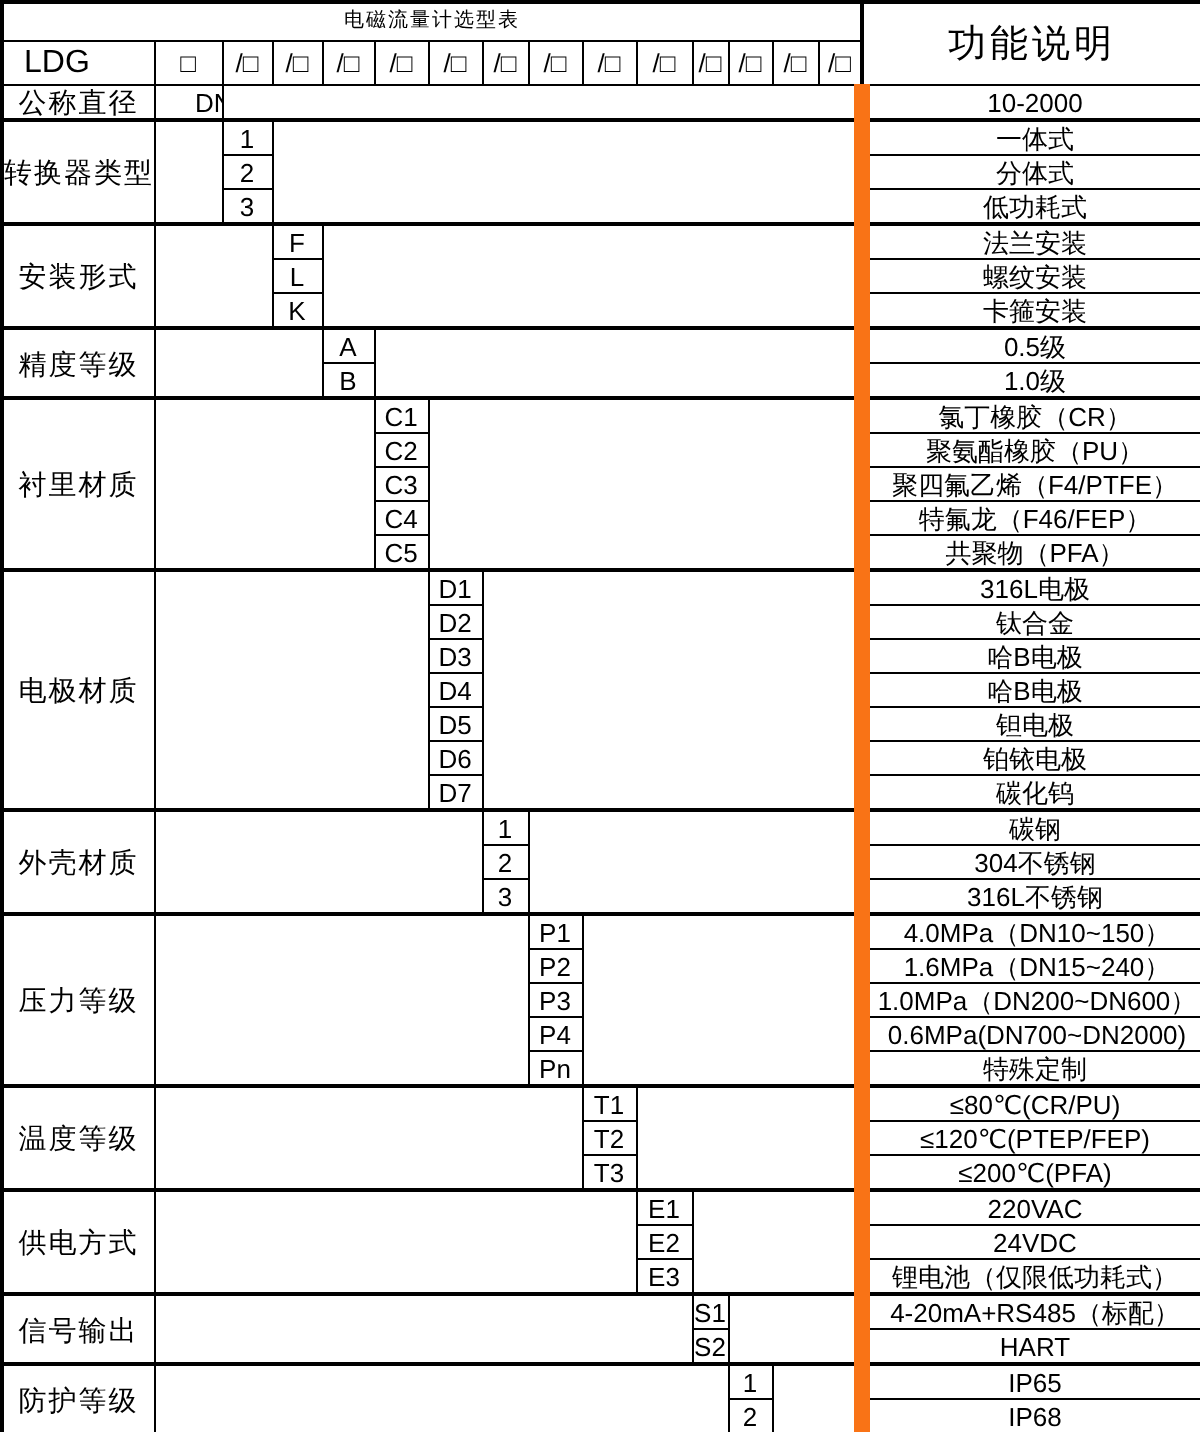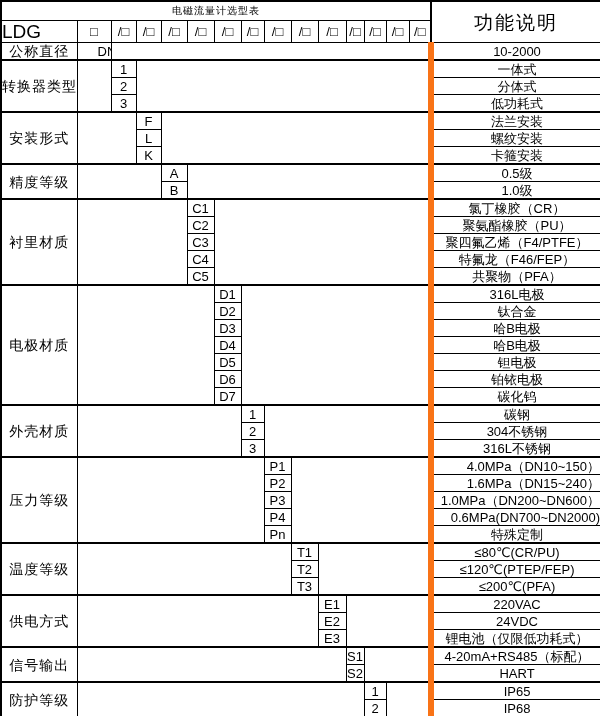--- a/index.html
+++ b/index.html
@@ -19,26 +19,26 @@
     white-space:nowrap;
     overflow:hidden;
     height:16px;
     line-height:1;
   }
   tr.title-row td{height:18px;}
   tr.box-row td{height:21px;}
   td.title{font-size:10px;letter-spacing:1px;}
   td.right-header{font-size:19px;border-left:2px solid #000;letter-spacing:2px;}
   td.lbl{font-size:14px;letter-spacing:1px;margin-left:20px;}
-  td.ldg{text-align:left;font-size:19px;}
+  td.ldg{text-align:left;padding-left:10px;font-size:16px;}
   td.dn{text-align:left;padding-left:20px;}
   td.code{font-size:13px;}
   td.box{font-size:13px;}
-  td.desc{border-left:6px solid #f97316;font-size:13px;}
-  td.desc.left{text-align:right;padding-left:2px;}
+  td.desc{border-left:8px solid #f97316;font-size:13px;}
+  td.desc.left{text-align:center;padding-left:2px;}
   tr.sec-top td{border-top:2px solid #000;}
 </style>
 </head>
 <body>
 
 <table class="sel">
   <colgroup>
     <col style="width:76px">
       <col style="width:34px">
       <col style="width:25px">

